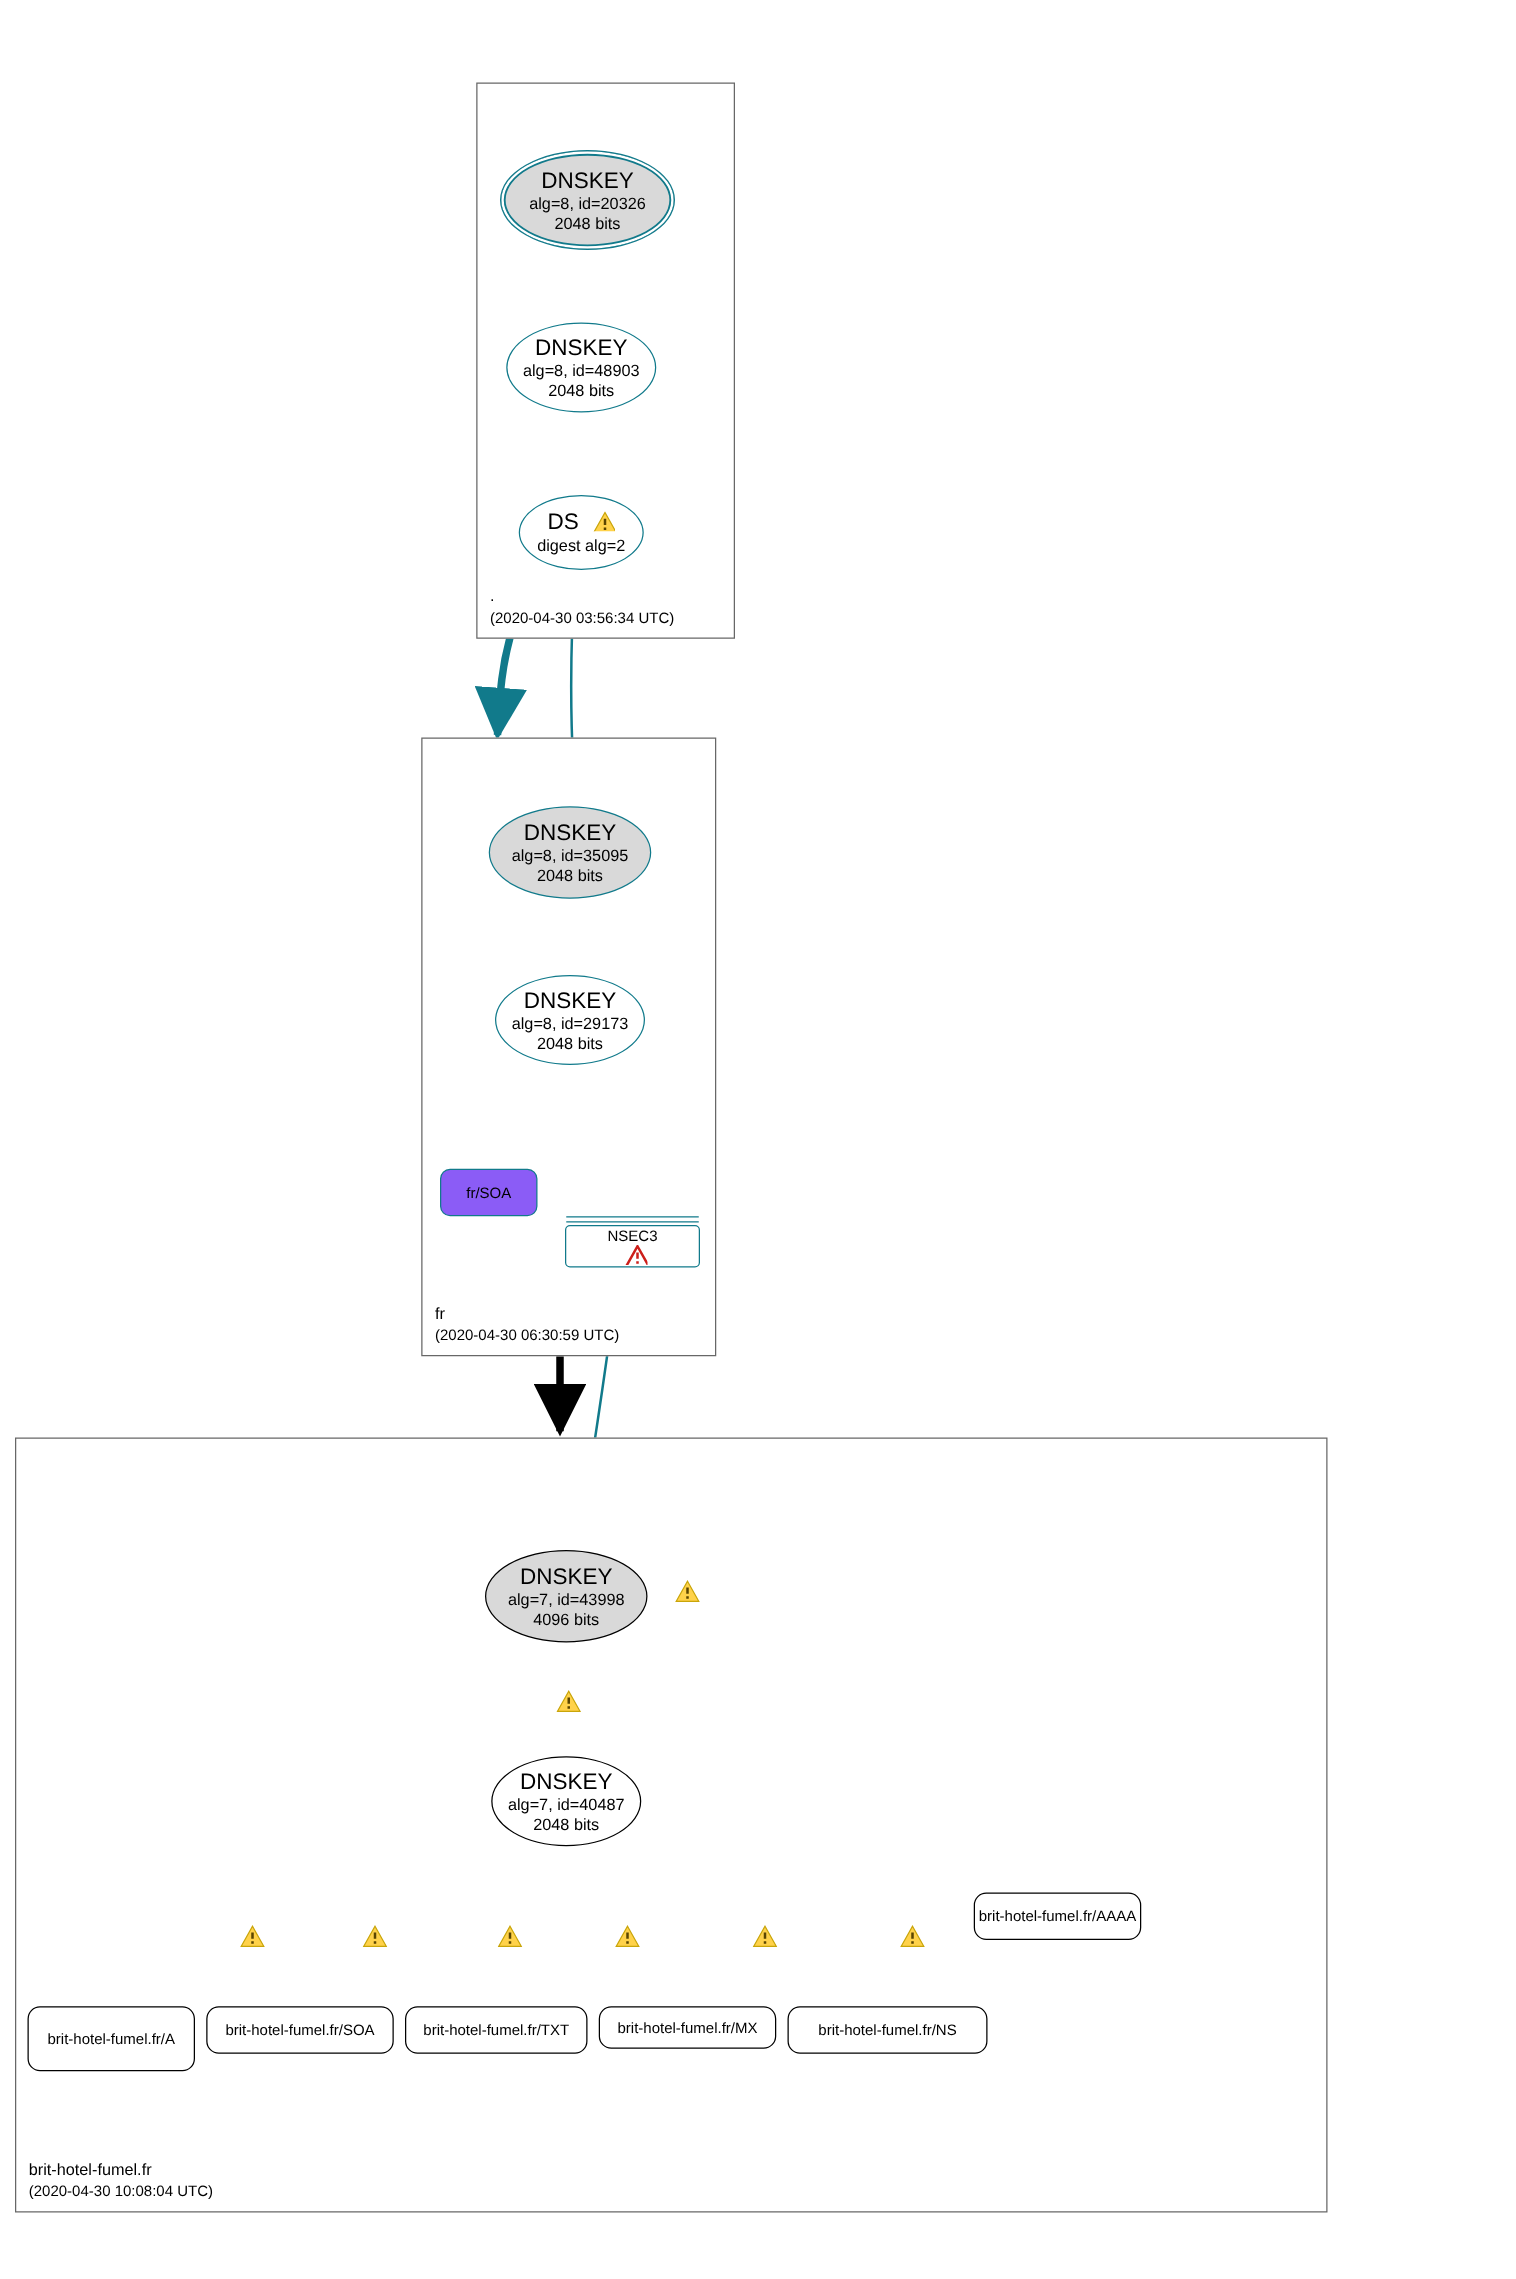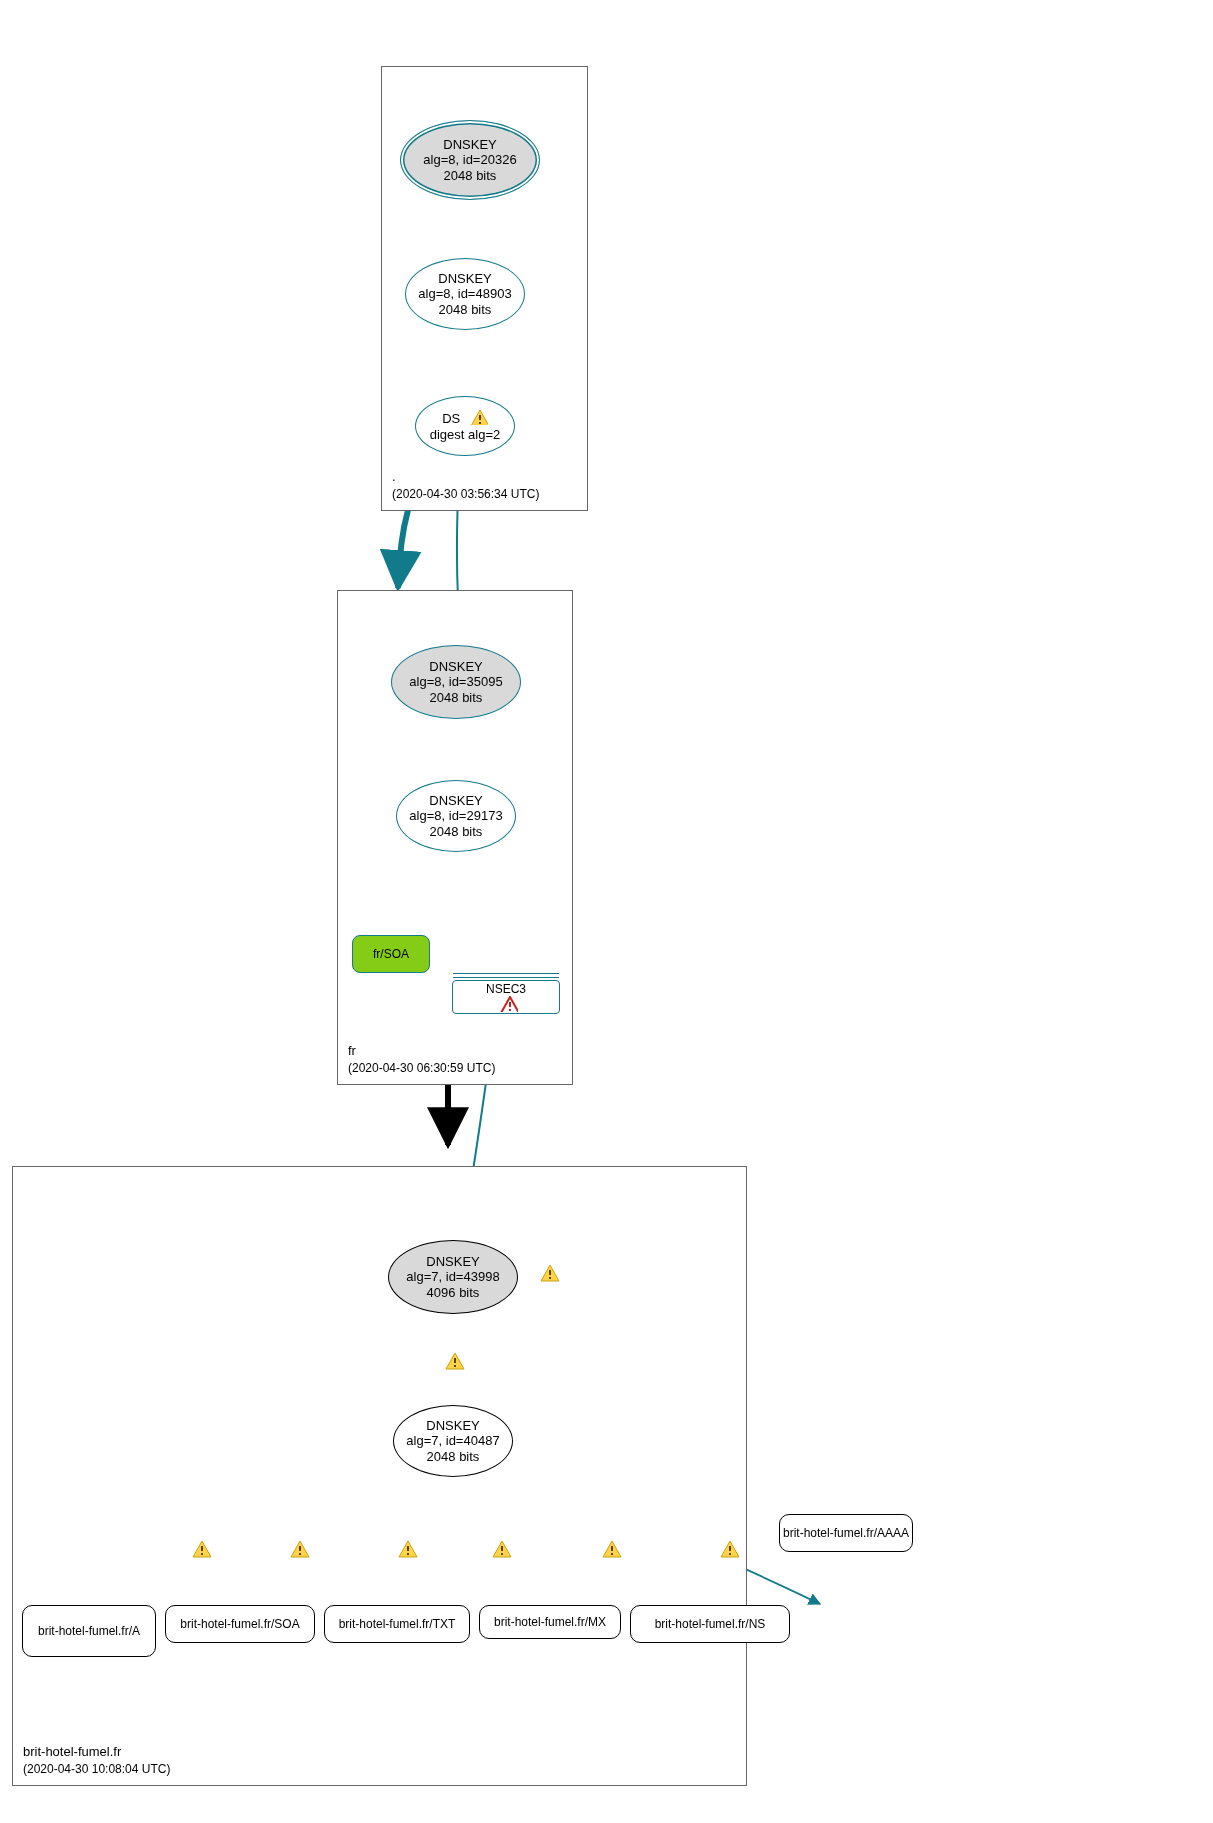--- a/index.html
+++ b/index.html
@@ -63,21 +63,21 @@
     border: 1.5px solid #000;
     background: #d9d9d9;
   }
   .ellipse.plain-black {
     border: 1.5px solid #000;
     background: #fff;
   }
   .rrbox {
     border: 1.5px solid #117a8b;
     border-radius: 8px;
-    background: #84cc16;
+    background: #8b5cf6;
   }
   .rrbox.black {
     border: 1.5px solid #000;
     border-radius: 10px;
     background: #fff;
   }
   .nsec {
     border: 1.5px solid #117a8b;
     border-radius: 4px;
     background: #fff;
@@ -88,21 +88,21 @@
   .nsec::before,
   .nsec::after {
     content: "";
     position: absolute;
     left: 0;
     right: 0;
     border-top: 1px solid #117a8b;
   }
   .nsec::before { top: -4px; }
   .nsec::after  { top: -8px; }
-  .title { font-size: 13px; font-weight: 400; }
+  .title { font-size: 18px; font-weight: 400; }
   .sub   { font-size: 13px; }
   .warn-icon, .err-icon {
     position: absolute;
     width: 20px;
     height: 18px;
     pointer-events: none;
   }
   .warn-icon svg, .err-icon svg { width: 100%; height: 100%; display: block; }
   .inline-icon {
     display: inline-block;
@@ -234,21 +234,21 @@
 
   <div class="node nsec" style="left:452px; top:980px; width:108px; height:34px;">
     <span>NSEC3</span>
     <span class="inline-icon">
         <svg>
           <use href="#tri-err"></use>
         </svg>
       </span>
   </div>
 
-  <div class="zone" style="left:12px; top:1150px; width:735px; height:620px;margin-top:16px;">
+  <div class="zone" style="left:12px; top:1150px; width:1050px; height:620px;">
     <div class="zone-label">
       <div class="zone-name">brit-hotel-fumel.fr</div>
       <div class="zone-ts">(2020-04-30 10:08:04 UTC)</div>
     </div>
   </div>
 
   <div class="node ellipse black" style="left:388px; top:1240px; width:130px; height:74px;">
     <div class="title">DNSKEY</div>
     <div class="sub">alg=7, id=43998</div>
     <div class="sub">4096 bits</div>

